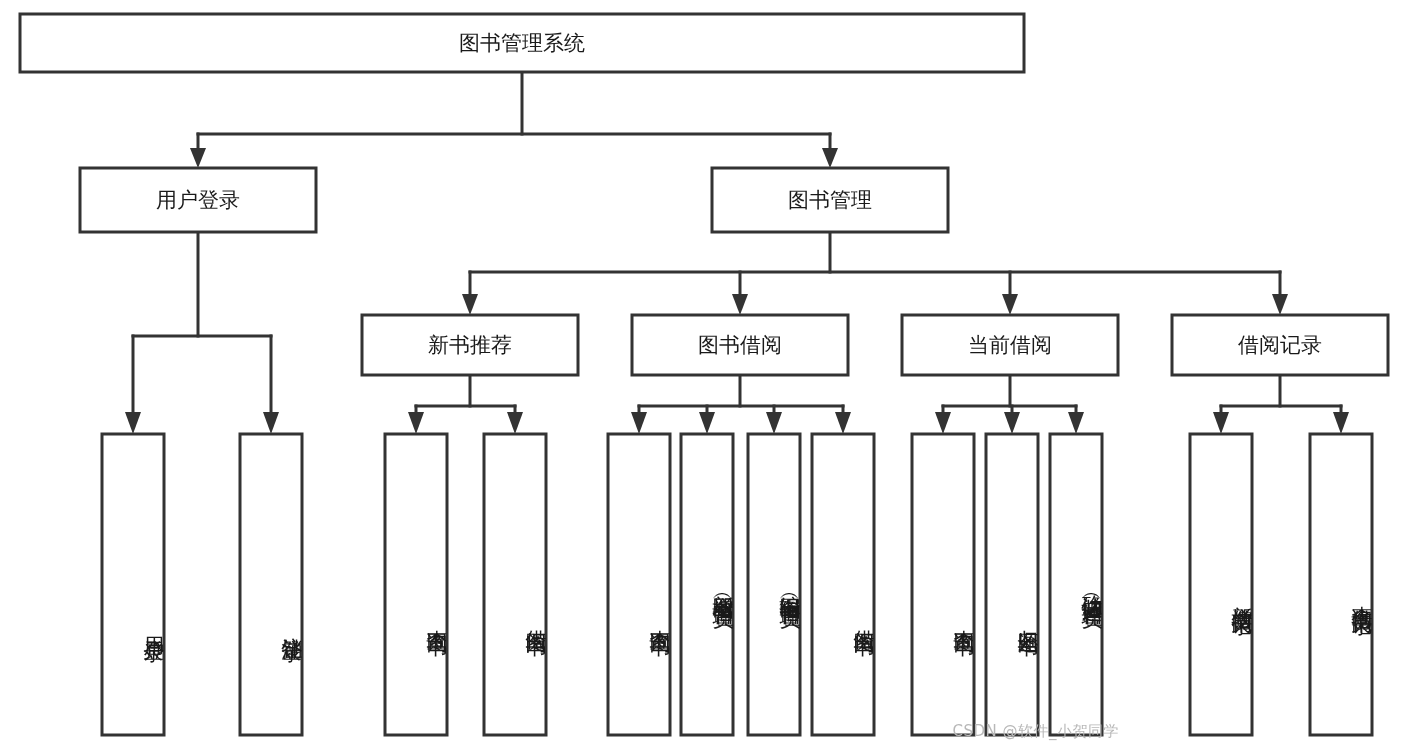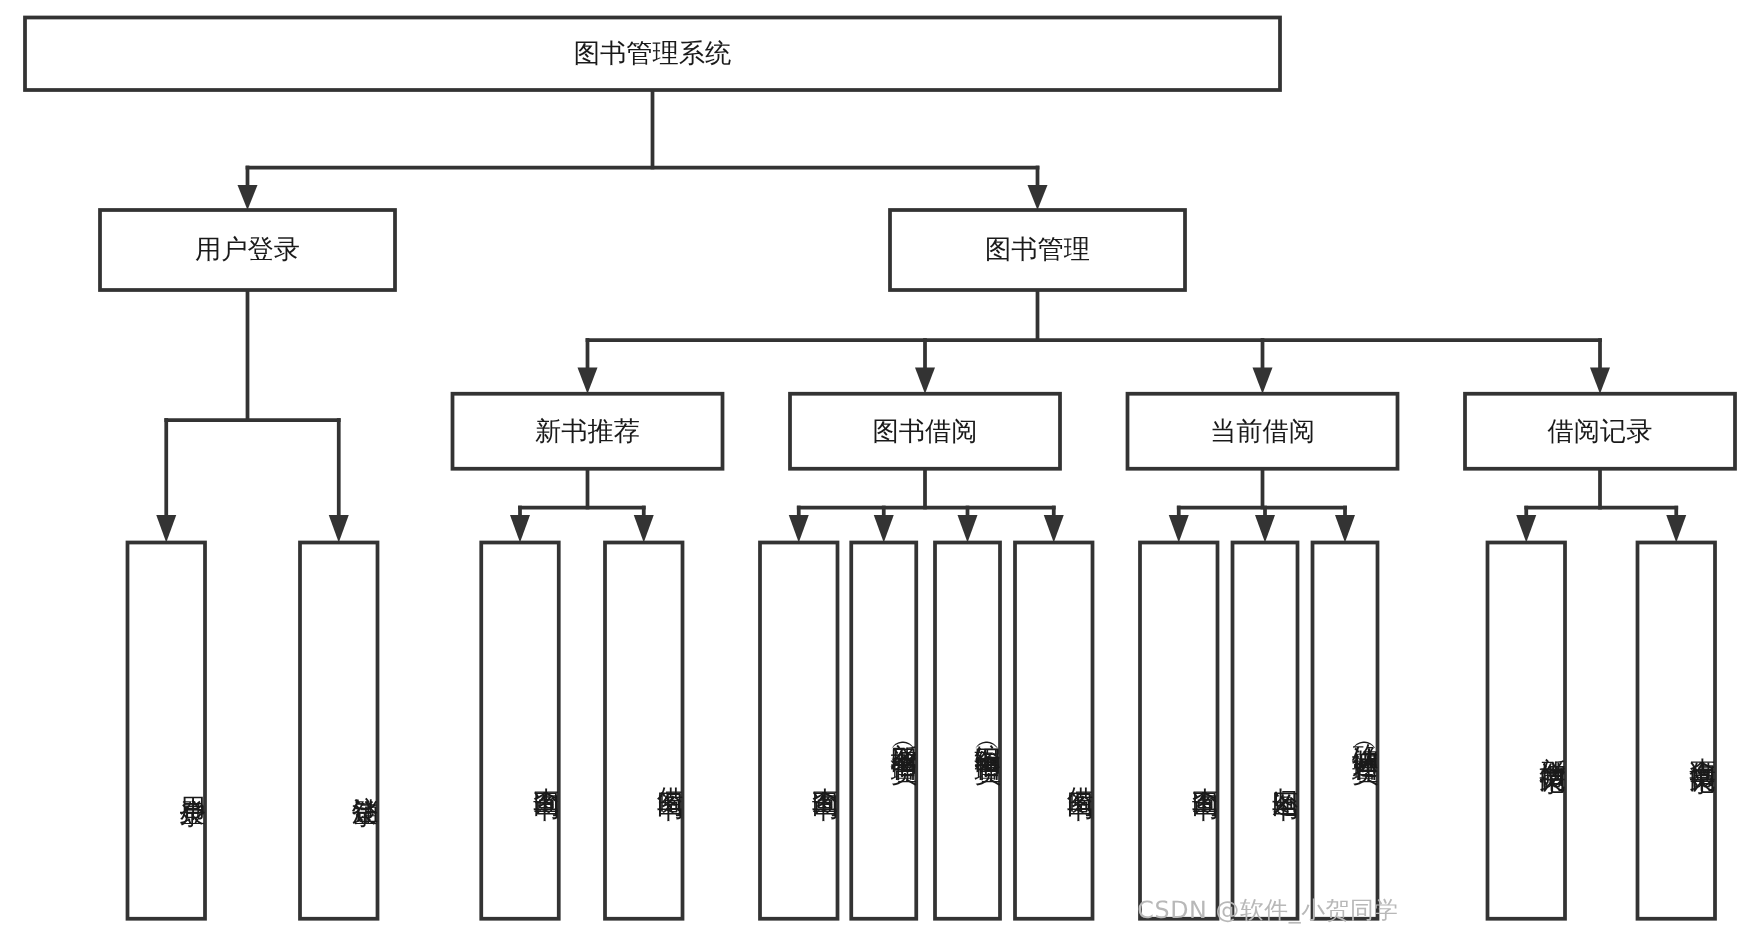--- a/index.html
+++ b/index.html
@@ -63,21 +63,21 @@
     display: flex;
     align-items: flex-start;
     justify-content: center;
     pointer-events: none;
   }
   .watermark {
     position: absolute;
     right: 8px;
     bottom: 6px;
     font-family: "DejaVu Sans", "Liberation Sans", sans-serif;
-    font-size: 19px;
+    font-size: 15px;
     color: #b8b8b8;
     white-space: nowrap;
     letter-spacing: 0.5px;
   }
 </style>
 </head>
 <body>
 
 <div id="diagram-root">
 

